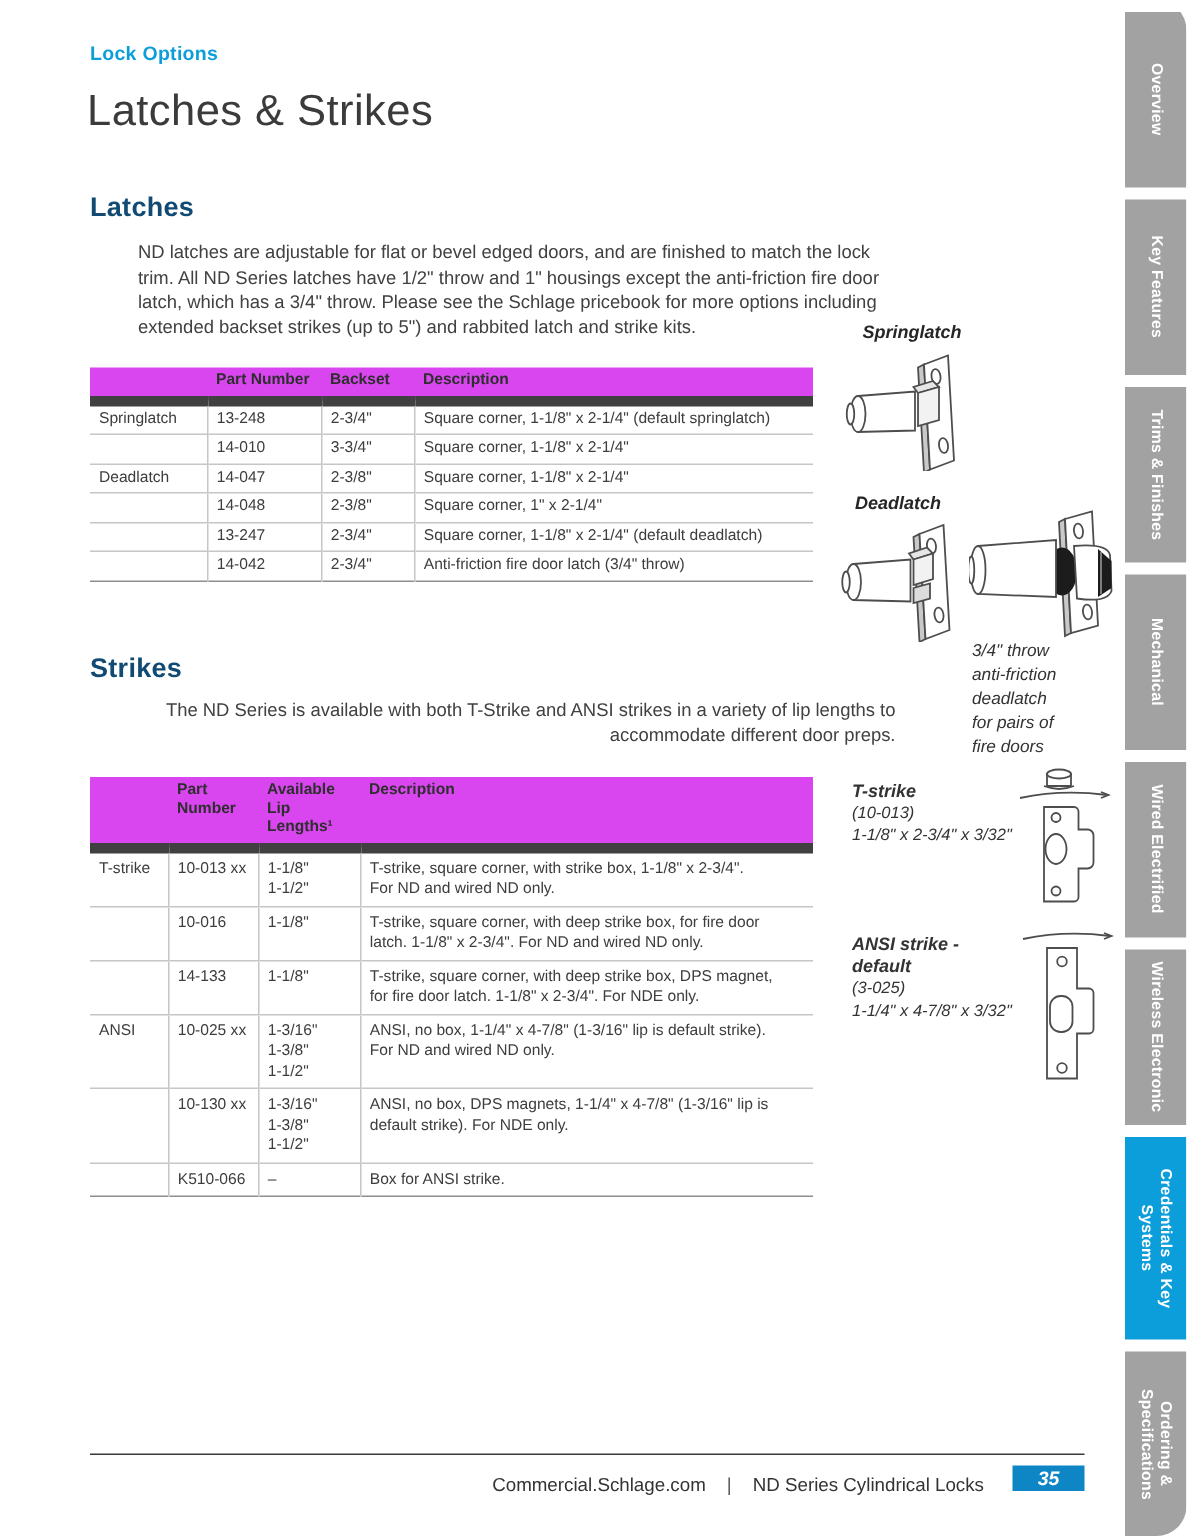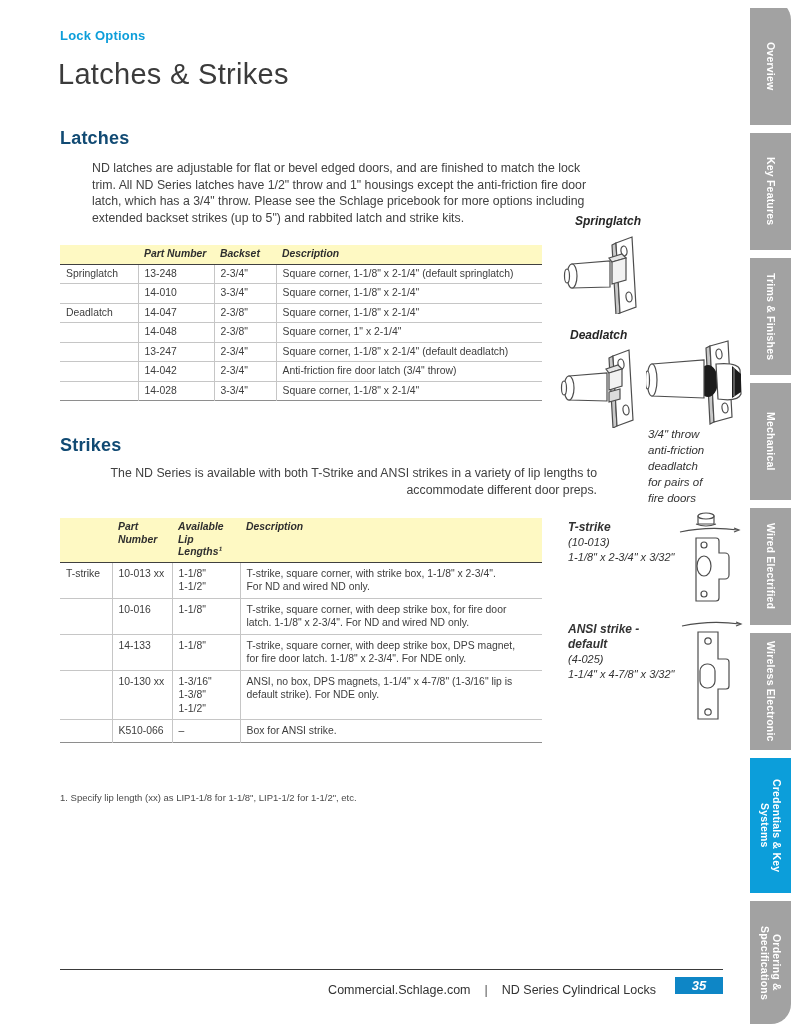--- a/index.html
+++ b/index.html
@@ -22,21 +22,21 @@
   #strikes-heading{position:absolute;left:60px;top:435px;}
   .body-text{position:absolute;left:60px;width:505px;font-size:12.3px;line-height:16.5px;color:#414141;margin-left:32px;}
   #latches-body{top:160px;}
   #strikes-body{top:465px;text-align:right;}
 
   
   table{border-collapse:collapse;table-layout:fixed;position:absolute;left:60px;width:482px;}
   #latches-table{top:245px;}
   #strikes-table{top:518px;}
   th,td{text-align:left;vertical-align:top;white-space:pre-line;font-size:10.4px;line-height:12.5px;padding:3px 6px;}
-  thead th{background:#fef9c3;font-weight:bold;color:#2e2e2e;border-bottom:1px solid #404040;font-style:italic;}
+  thead th{background:#d946ef;font-weight:bold;color:#2e2e2e;border-bottom:7px solid #404040;}
   tbody td{border-top:1px solid #c6c6c6;color:#3d3d3d;}
   tbody tr:first-child td{border-top:none;}
   tbody td + td{border-left:1px solid #c6c6c6;}
   table{border-bottom:1px solid #8e8e8e;}
   #strikes-table td{padding:4px 6px;line-height:13.5px;}
   .footnote{position:absolute;left:60px;top:792px;font-size:9.5px;color:#4a4a4a;}
 
   
   .fig-label{position:absolute;font-size:12px;font-weight:bold;font-style:italic;color:#262626;}
   .fig-caption{position:absolute;font-size:11.5px;font-style:italic;line-height:16px;color:#333;white-space:pre-line;}
@@ -112,26 +112,20 @@
           <td></td>
           <td>13-247</td>
           <td>2-3/4"</td>
           <td>Square corner, 1-1/8" x 2-1/4" (default deadlatch)</td>
         </tr>
         <tr>
           <td></td>
           <td>14-042</td>
           <td>2-3/4"</td>
           <td>Anti-friction fire door latch (3/4" throw)</td>
-        </tr>
-        <tr>
-          <td></td>
-          <td>14-028</td>
-          <td>3-3/4"</td>
-          <td>Square corner, 1-1/8" x 2-1/4"</td>
         </tr>
       </tbody>
   </table>
 
   <h2 class="section-heading" id="strikes-heading">Strikes</h2>
   <p class="body-text" id="strikes-body">The ND Series is available with both T-Strike and ANSI strikes in a variety of lip lengths to accommodate different door preps.</p>
 
   <table id="strikes-table">
     <colgroup>
         <col style="width:52px">
@@ -166,38 +160,46 @@
 latch. 1-1/8" x 2-3/4". For ND and wired ND only.</td>
         </tr>
         <tr>
           <td></td>
           <td>14-133</td>
           <td>1-1/8"</td>
           <td>T-strike, square corner, with deep strike box, DPS magnet,
 for fire door latch. 1-1/8" x 2-3/4". For NDE only.</td>
         </tr>
         <tr>
+          <td>ANSI</td>
+          <td>10-025 xx</td>
+          <td>1-3/16"
+1-3/8"
+1-1/2"</td>
+          <td>ANSI, no box, 1-1/4" x 4-7/8" (1-3/16" lip is default strike).
+For ND and wired ND only.</td>
+        </tr>
+        <tr>
           <td></td>
           <td>10-130 xx</td>
           <td>1-3/16"
 1-3/8"
 1-1/2"</td>
           <td>ANSI, no box, DPS magnets, 1-1/4" x 4-7/8" (1-3/16" lip is
 default strike). For NDE only.</td>
         </tr>
         <tr>
           <td></td>
           <td>K510-066</td>
           <td>–</td>
           <td>Box for ANSI strike.</td>
         </tr>
       </tbody>
   </table>
 
-  <div class="footnote">1.    Specify lip length (xx) as LIP1-1/8 for 1-1/8", LIP1-1/2 for 1-1/2", etc.</div>
 
   <div class="fig-label" style="left:575px;top:214px;">Springlatch</div>
   <div class="figure" style="left:563px;top:228px;">
     <svg width="88" height="86" viewBox="0 0 88 86" fill="none" stroke="#4d4d4d" stroke-width="1.2">
       <polygon points="49,17 53,15 57,85 53,87" fill="#c9c9c9"></polygon>
       <polygon points="53,15 69,9 73,79 57,85" fill="#ffffff"></polygon>
       <ellipse cx="61" cy="23" rx="3" ry="5" transform="rotate(-8 61 23)" fill="#fff"></ellipse>
       <ellipse cx="66" cy="69" rx="3" ry="5" transform="rotate(-8 66 69)" fill="#fff"></ellipse>
       <polygon points="49,34 63,30 59,26 46,30" fill="#e6e6e6"></polygon>
       <polygon points="49,34 63,30 63,52 49,56" fill="#f2f2f2"></polygon>
@@ -257,21 +259,21 @@
       <path d="M64 18 l5 2 l-5 2" fill="none"></path>
       <path d="M26 28 h20 a3 3 0 0 1 3 3 v12 h6 a4 4 0 0 1 4 4 v18 a4 4 0 0 1 -4 4 h-6 v19 a3 3 0 0 1 -3 3 h-20 z" fill="#fff"></path>
       <ellipse cx="34" cy="56" rx="7" ry="10" fill="#fff"></ellipse>
       <circle cx="34" cy="35" r="3" fill="#fff"></circle>
       <circle cx="34" cy="84" r="3" fill="#fff"></circle>
     </svg>
   </div>
 
   <div class="strike-caption" style="left:568px;top:622px;">
     <div class="cap-title">ANSI strike - default</div>
-    <div>(4-025)</div>
+    <div>(3-025)</div>
     <div>1-1/4" x 4-7/8" x 3/32"</div>
   </div>
   <div class="figure" style="left:670px;top:616px;">
     <svg width="76" height="108" viewBox="0 0 76 108" fill="none" stroke="#4d4d4d" stroke-width="1.2">
       <path d="M12 10 Q40 4 70 8" fill="none"></path>
       <path d="M66 6 l5 2 l-5 2" fill="none"></path>
       <path d="M28 16 h20 v27 h8 a3 3 0 0 1 3 3 v24 a3 3 0 0 1 -3 3 h-8 v30 h-20 z" fill="#fff"></path>
       <rect x="30" y="48" width="15" height="24" rx="7" fill="#fff"></rect>
       <circle cx="38" cy="25" r="3.2" fill="#fff"></circle>
       <circle cx="38" cy="96" r="3.2" fill="#fff"></circle>

